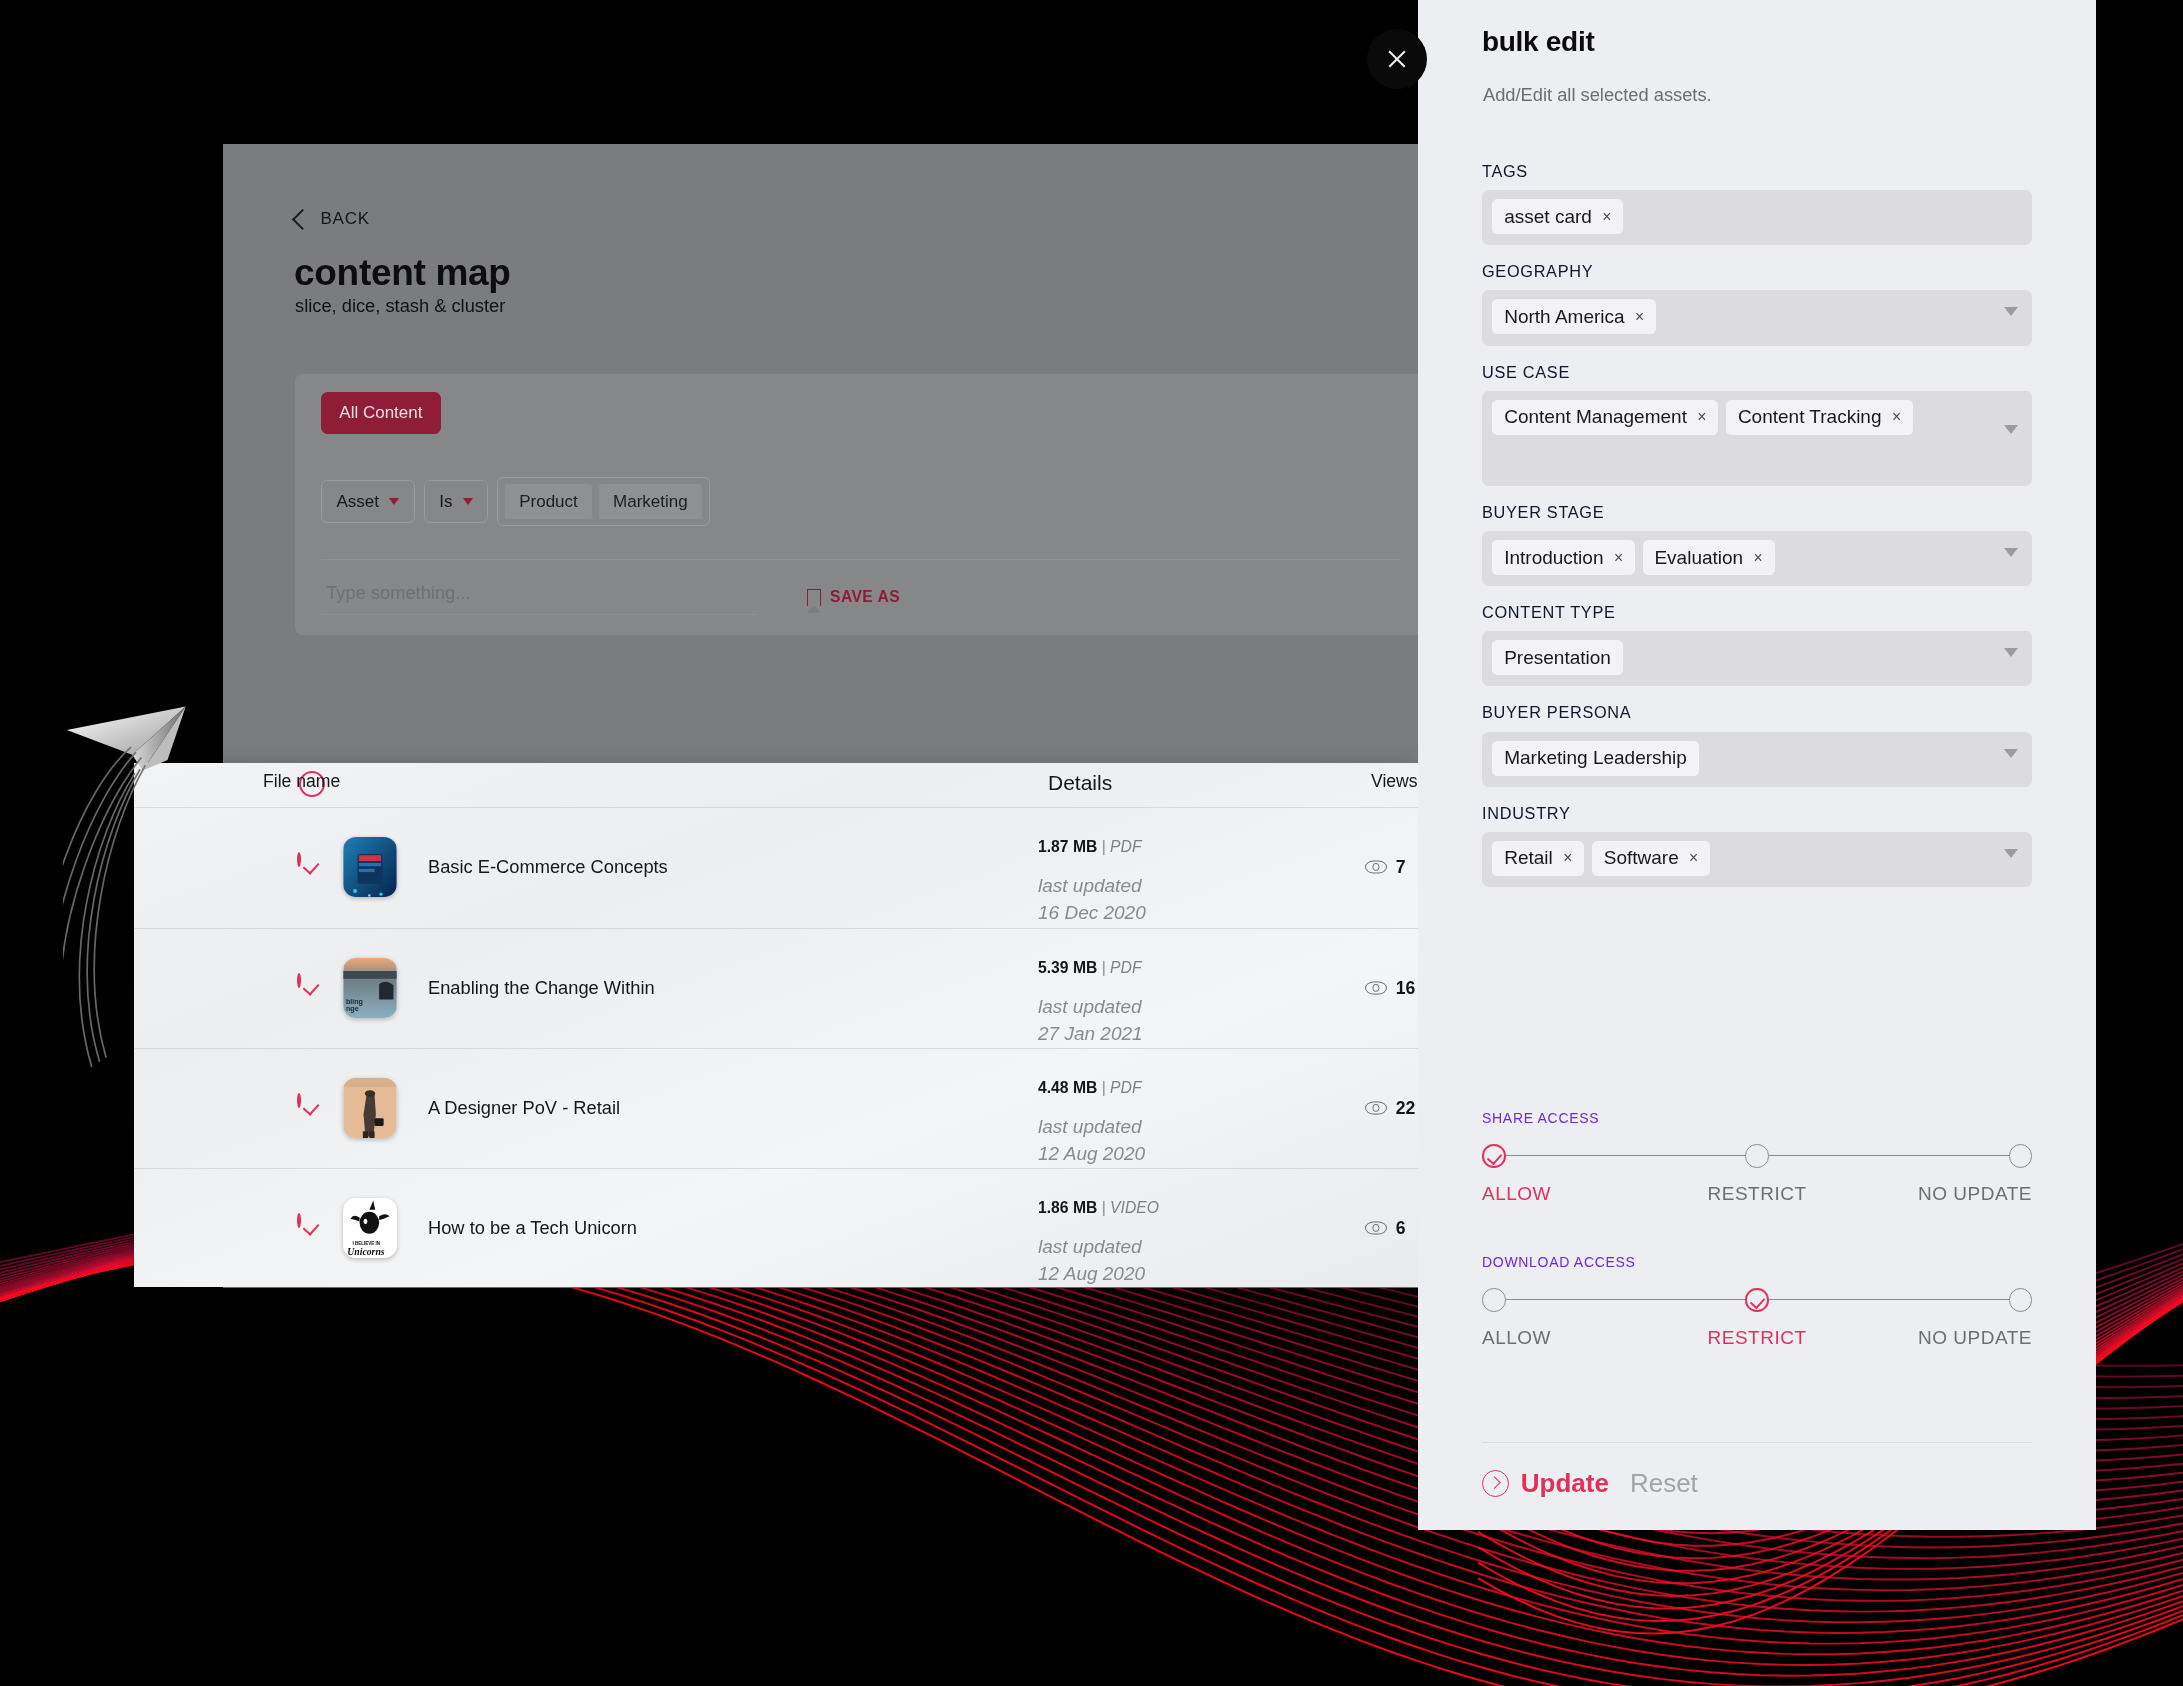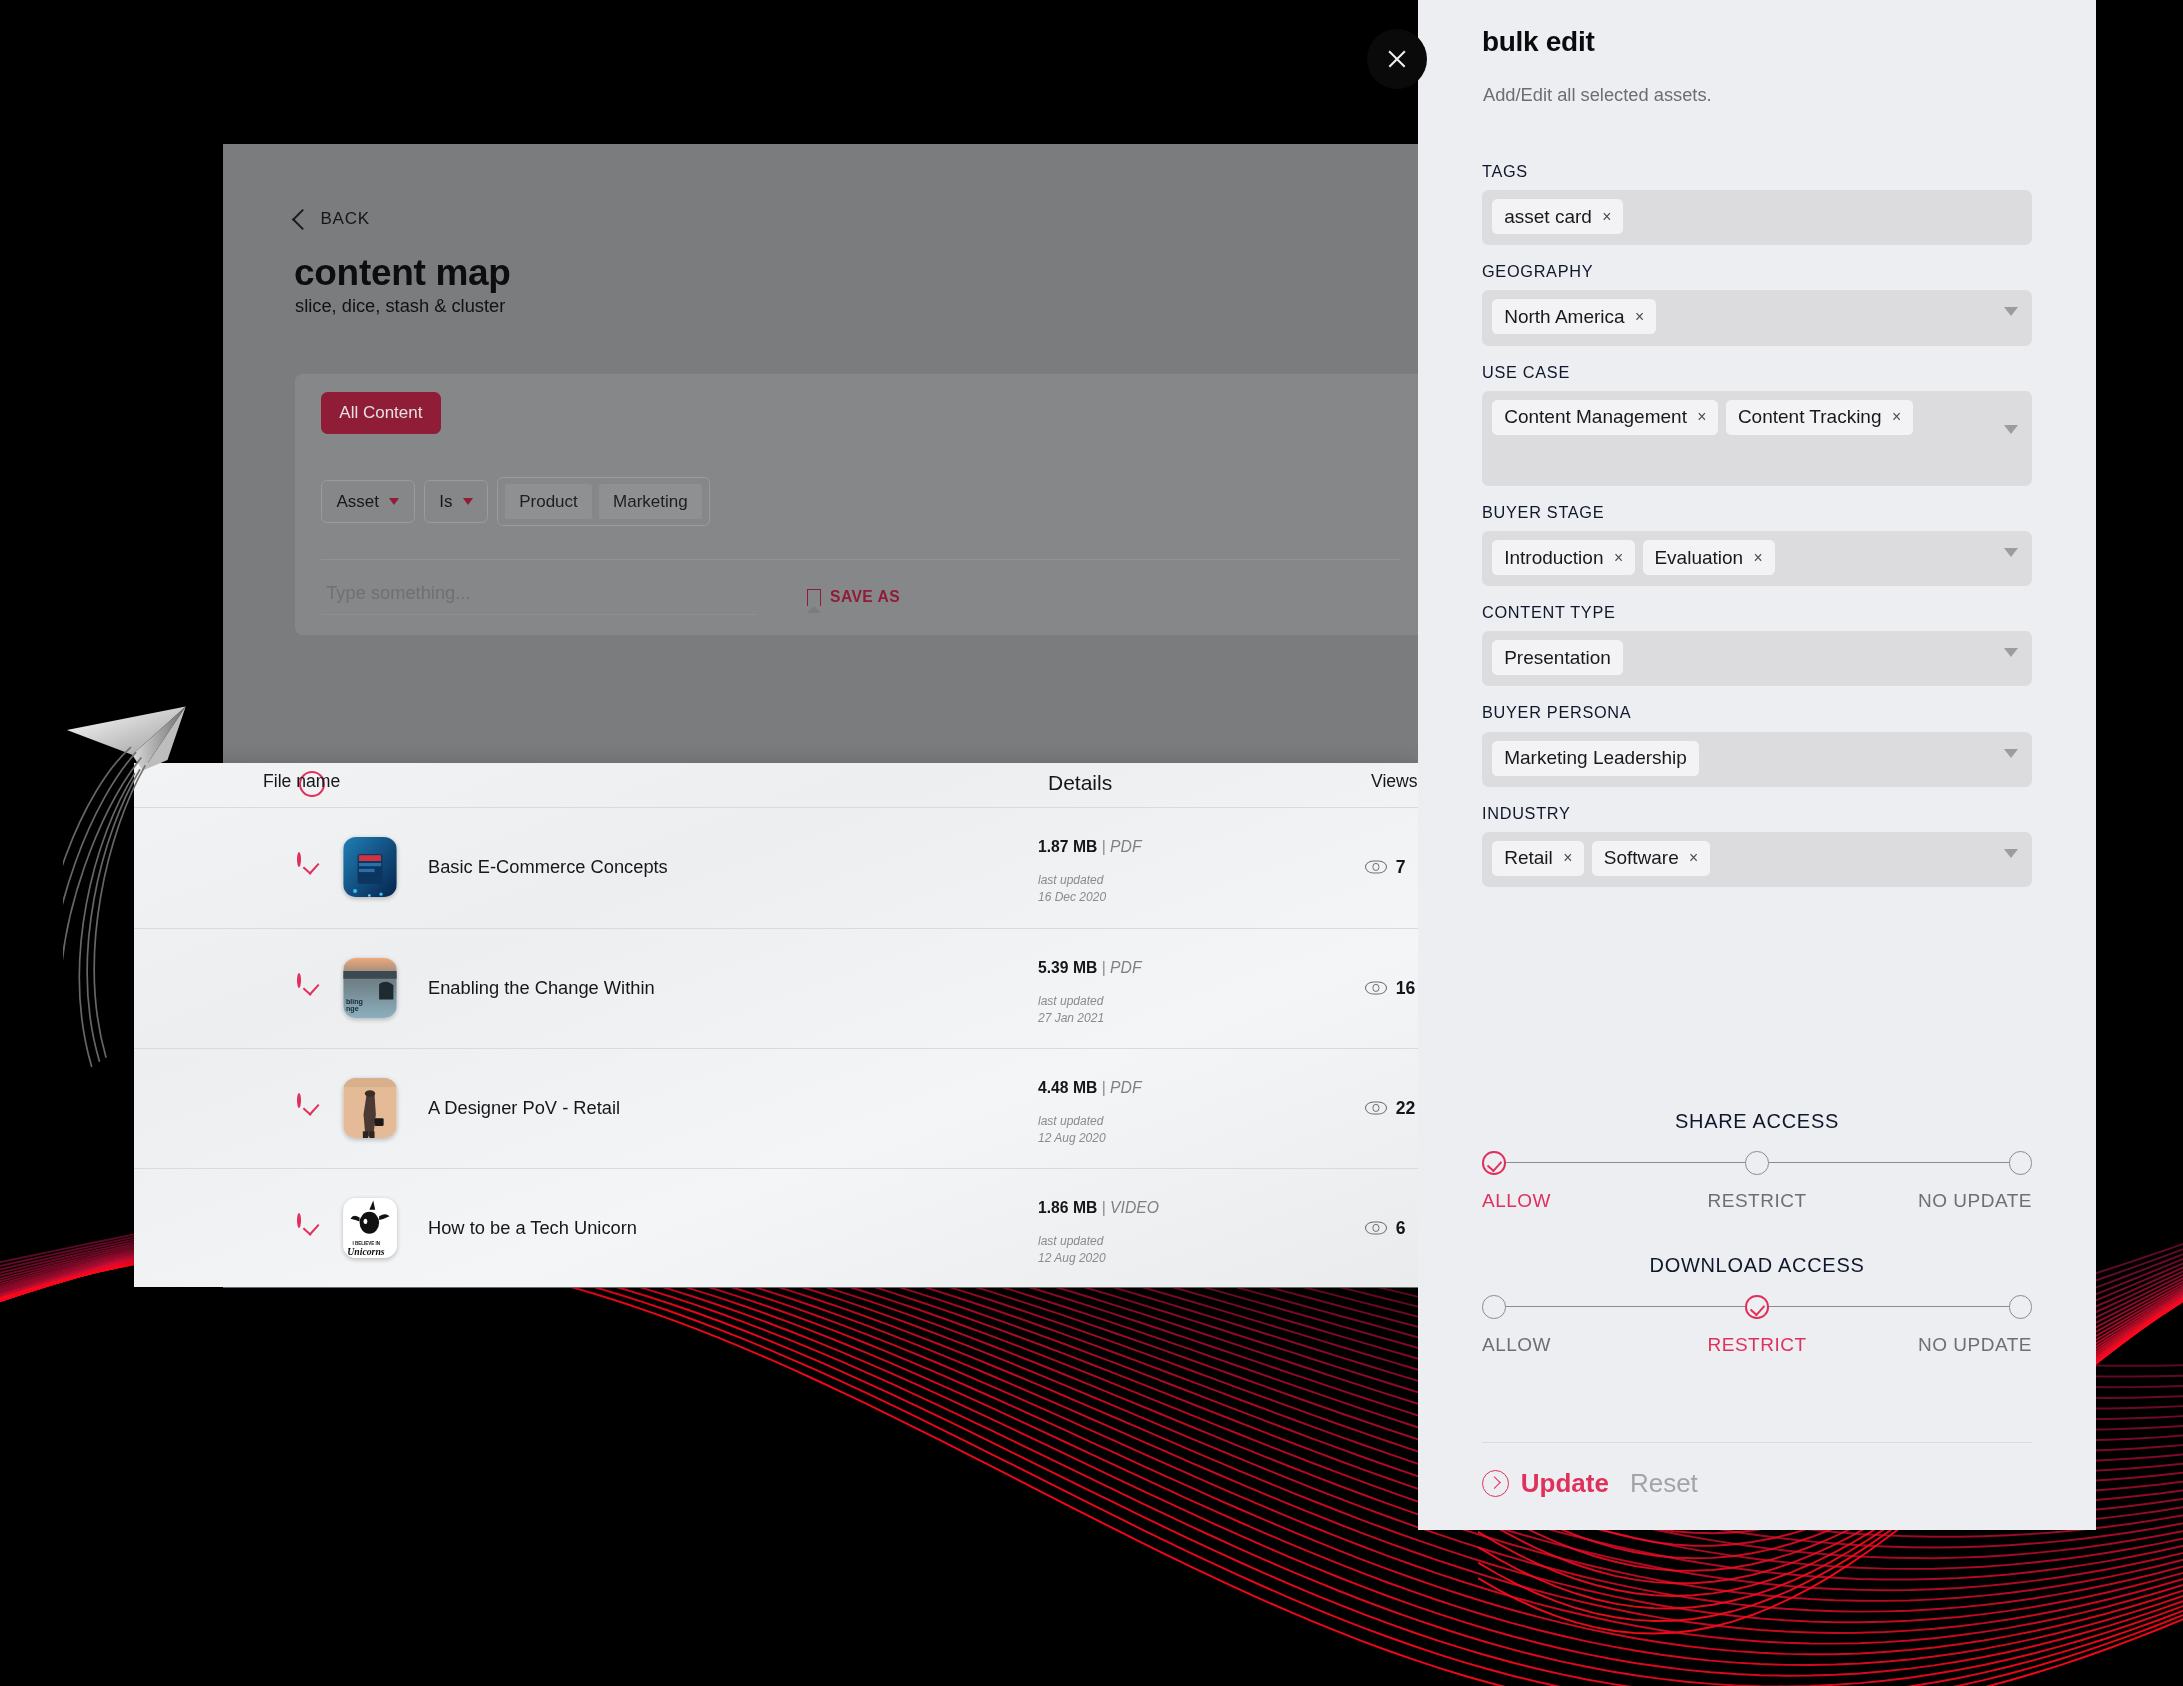--- a/index.html
+++ b/index.html
@@ -86,21 +86,21 @@
   .row{position:absolute;left:0;width:100%;height:118px;border-top:0.7px solid #d9dade;}
   .row .rc{position:absolute;left:163px;top:50%;transform:translateY(-50%);width:26px;height:26px;}
   .tick{width:26px;height:26px;border:2px solid #e0315c;border-radius:50%;position:relative;box-sizing:border-box;}
   .tick:after{content:"";position:absolute;left:6.5px;top:5.2px;width:7.8px;height:12.4px;border-right:2px solid #e0315c;border-bottom:2px solid #e0315c;transform:rotate(42deg);}
   .thumb{position:absolute;left:209px;top:50%;transform:translateY(-50%);width:54px;height:60px;border-radius:13px;overflow:hidden;box-shadow:0 1.3px 4.6px rgba(0,0,0,.22);}
   .fname{position:absolute;left:294px;top:50%;transform:translateY(-50%);font-size:18.3px;color:#16171a;}
   .det{position:absolute;left:904px;top:30px;}
   .det .sz{font-size:15.7px;color:#15161a;font-weight:bold;}
   .det .sep{color:#8b8c90;font-weight:normal;}
   .det .ft{font-size:15.7px;color:#7f8083;font-style:italic;}
-  .det .lu{margin-top:15.7px;font-size:12px;color:#8a8b8f;font-style:italic;line-height:1.45;}
+  .det .lu{margin-top:15.7px;font-size:19px;color:#8a8b8f;font-style:italic;line-height:1.45;}
   .views{position:absolute;left:1231px;top:50%;transform:translateY(-50%);display:flex;align-items:center;gap:9.1px;}
   .eye{width:19.6px;height:11.8px;border:1.3px solid #6c6d71;border-radius:50% 50% 50% 50%/60% 60% 60% 60%;position:relative;}
   .eye:after{content:"";position:absolute;left:50%;top:50%;transform:translate(-50%,-50%);width:5.2px;height:5.2px;border:1.3px solid #6c6d71;border-radius:50%;}
   .vn{font-size:17.6px;color:#15161a;font-weight:bold;}
 
   
   .plane{position:absolute;left:63px;top:692px;width:222px;height:588px;pointer-events:none;}
 
   
   .panel{
@@ -130,21 +130,21 @@
   .fchip{
     background:#f3f3f5;border-radius:5.2px;padding:6.5px 11.8px;
     display:flex;align-items:center;gap:10.4px;font-size:19px;color:#18191c;
   }
   .fchip .cx{font-size:15.7px;color:#4a4b50;cursor:pointer;}
   .fcaret{position:absolute;right:14.4px;top:17px;width:0;height:0;
     border-left:7.8px solid transparent;border-right:7.8px solid transparent;border-top:9.1px solid #9b9ca0;}
   .fcaret.mid{top:34px;}
 
   .access{position:absolute;left:64px;width:550px;}
-  .acc-label{font-size:20px;letter-spacing:0.7px;color:#0f172a;font-weight:normal;margin-bottom:17px;text-align:center;}
+  .acc-label{font-size:14px;letter-spacing:0.7px;color:#6d28d9;font-weight:normal;margin-bottom:17px;}
   .acc-track{position:relative;height:26px;display:flex;align-items:center;}
   .acc-line{position:absolute;left:14.4px;right:14.4px;top:12.4px;height:1px;background:#8b8c90;}
   .acc-node{position:relative;z-index:2;width:23.5px;height:23.5px;border-radius:50%;border:1.3px solid #8b8c90;background:#edeef2;box-sizing:border-box;}
   .acc-node.on{border-color:#e0315c;border-width:2px;}
   .acc-node.on:after{content:"";position:absolute;left:5.9px;top:4.6px;width:7.2px;height:11px;border-right:2px solid #e0315c;border-bottom:2px solid #e0315c;transform:rotate(42deg);}
   .acc-spacer{flex:1;}
   .acc-labels{display:flex;margin-top:14.4px;}
   .acc-labels span{font-size:19px;letter-spacing:0.5px;color:#6e6f74;}
   .acc-labels span.on{color:#e0315c;}
   .al-l{width:0;flex:1;text-align:left;}

